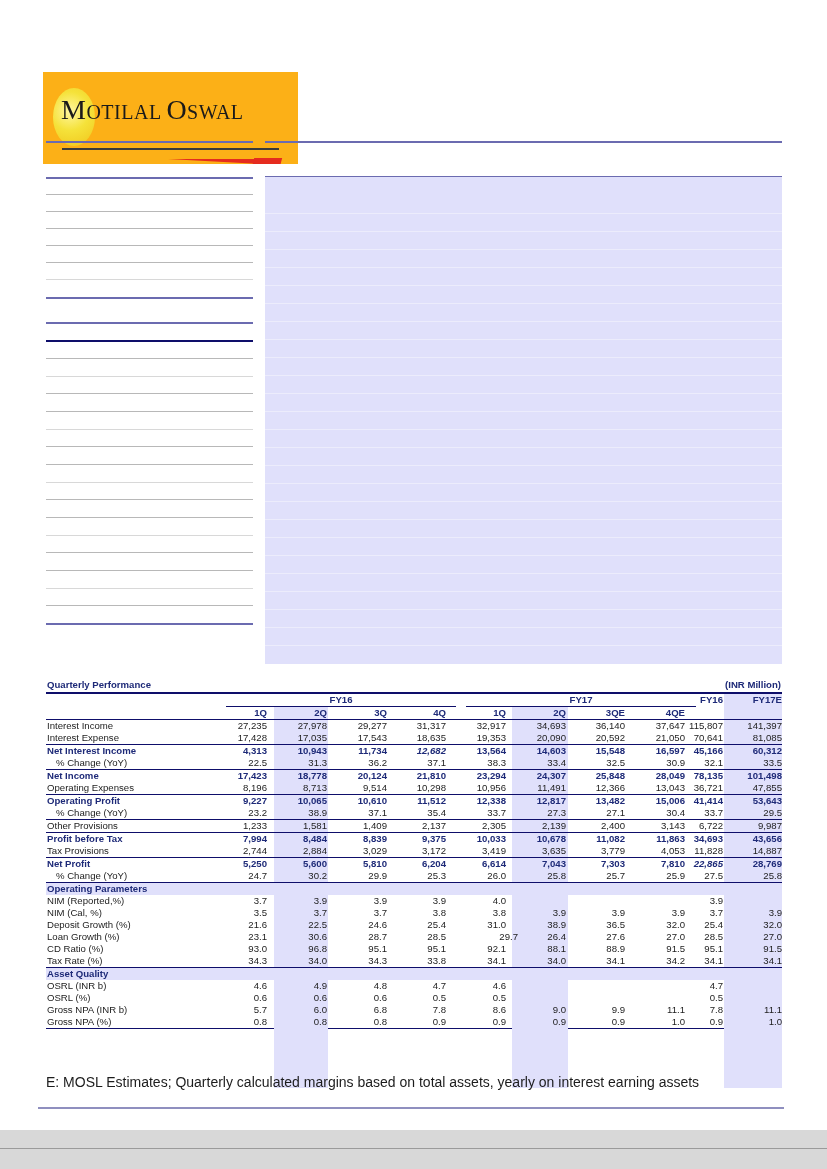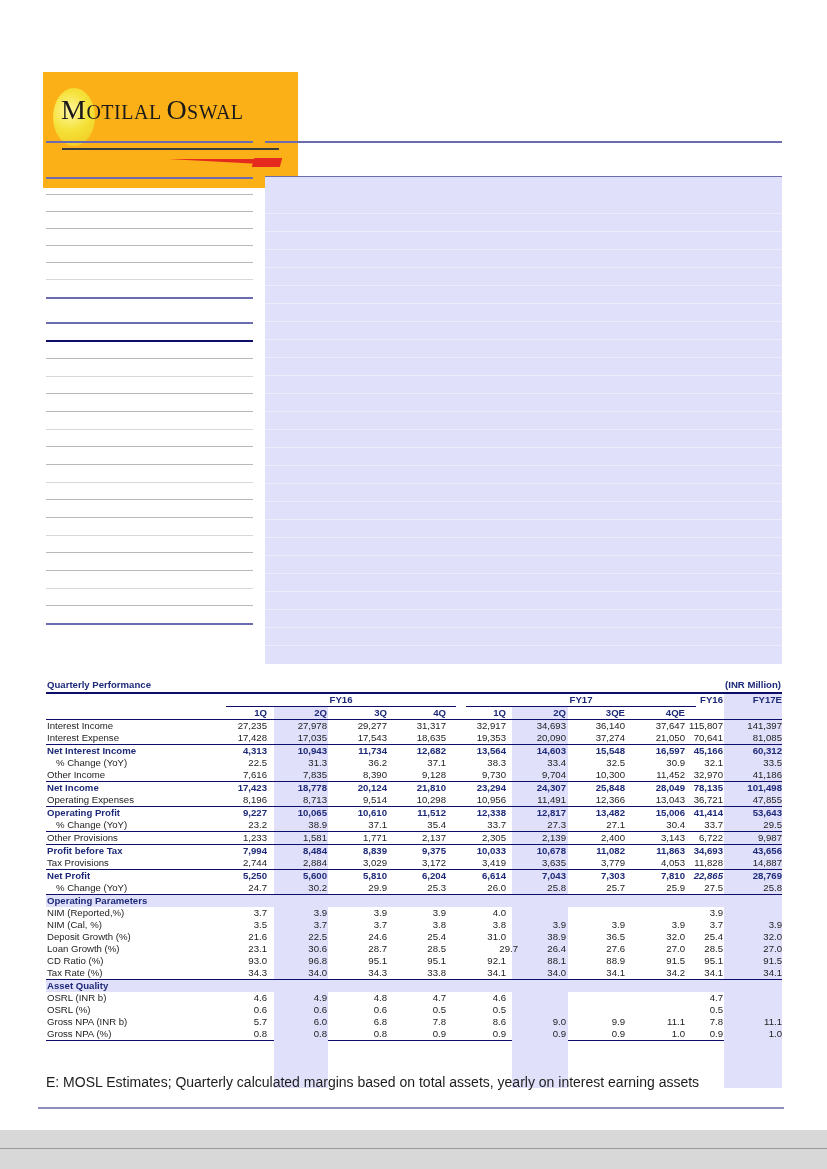--- a/index.html
+++ b/index.html
@@ -1,21 +1,21 @@
 <!DOCTYPE html>
 <html><head>
 <meta charset="utf-8">
 <style>
   html, body { margin:0; padding:0; }
   body { width:827px; height:1169px; position:relative; background:#ffffff; overflow:hidden;
          font-family:"Liberation Sans", "DejaVu Sans", sans-serif; }
   .abs { position:absolute; }
 
   
-  .logo { left:43px; top:72px; width:255px; height:116px; background:#fcb017; overflow:hidden; }
+  .logo { left:43px; top:72px; width:255px; height:92px; background:#fcb017; overflow:hidden; }
   .logo .sun { position:absolute; left:10px; top:16px; width:42px; height:58px; border-radius:50%;
                background:radial-gradient(circle at 40% 40%, #fff7a0 0%, #f5e23a 45%, #f0c419 100%); }
   .logo .word { position:absolute; left:18px; top:22px; font-family:"Liberation Serif","DejaVu Serif",serif;
                 color:#1a1a1a; font-size:20px; letter-spacing:0.5px; white-space:nowrap; }
   .logo .word .big { font-size:28px; }
   .logo .rule { position:absolute; left:19px; top:76px; width:217px; height:2px; background:#3a3a3a; }
   .logo .swoosh { position:absolute; left:125px; top:87px; width:0; height:0;
                   border-left:112px solid transparent; border-top:6px solid #e52b1e; border-bottom:8px solid transparent; }
   .logo .swoosh2 { position:absolute; left:210px; top:86px; width:28px; height:9px; background:#e52b1e;
                    transform:skewX(-15deg); }
@@ -165,63 +165,50 @@
           <span class="c" style="left: 681px; z-index: 1;">141,397</span>
         </div>
         <div class="row">
           <span class="lbl" style="position: absolute; z-index: 1;">Interest Expense</span>
           <span class="c" style="left: 166px; z-index: 1;">17,428</span>
           <span class="c" style="left: 226px; z-index: 1;">17,035</span>
           <span class="c" style="left: 286px; z-index: 1;">17,543</span>
           <span class="c" style="left: 345px; z-index: 1;">18,635</span>
           <span class="c" style="left: 405px; z-index: 1;">19,353</span>
           <span class="c" style="left: 465px; z-index: 1;">20,090</span>
-          <span class="c" style="left: 524px; z-index: 1;">37,274</span>
+          <span class="c" style="left: 524px; z-index: 1;">20,592</span>
           <span class="c" style="left: 584px; z-index: 1;">21,050</span>
           <span class="c" style="left: 622px; z-index: 1;">70,641</span>
           <span class="c" style="left: 681px; z-index: 1;">81,085</span>
         </div>
         <div class="row bold bt">
           <span class="lbl" style="position: absolute; z-index: 1;">Net Interest Income</span>
           <span class="c" style="left: 166px; z-index: 1;">4,313</span>
           <span class="c" style="left: 226px; z-index: 1;">10,943</span>
           <span class="c" style="left: 286px; z-index: 1;">11,734</span>
-          <span class="c" style="left: 345px; z-index: 1;">12,682</span>
+          <span class="c" style="left: 345px; z-index: 1; font-style: italic;">12,682</span>
           <span class="c" style="left: 405px; z-index: 1;">13,564</span>
           <span class="c" style="left: 465px; z-index: 1;">14,603</span>
           <span class="c" style="left: 524px; z-index: 1;">15,548</span>
           <span class="c" style="left: 584px; z-index: 1;">16,597</span>
           <span class="c" style="left: 622px; z-index: 1;">45,166</span>
           <span class="c" style="left: 681px; z-index: 1;">60,312</span>
         </div>
         <div class="row">
           <span class="lbl ind" style="position: absolute; z-index: 1;">% Change (YoY)</span>
           <span class="c" style="left: 166px; z-index: 1;">22.5</span>
           <span class="c" style="left: 226px; z-index: 1;">31.3</span>
           <span class="c" style="left: 286px; z-index: 1;">36.2</span>
           <span class="c" style="left: 345px; z-index: 1;">37.1</span>
           <span class="c" style="left: 405px; z-index: 1;">38.3</span>
           <span class="c" style="left: 465px; z-index: 1;">33.4</span>
           <span class="c" style="left: 524px; z-index: 1;">32.5</span>
           <span class="c" style="left: 584px; z-index: 1;">30.9</span>
           <span class="c" style="left: 622px; z-index: 1;">32.1</span>
           <span class="c" style="left: 681px; z-index: 1;">33.5</span>
-        </div>
-        <div class="row">
-          <span class="lbl" style="position: absolute; z-index: 1;">Other Income</span>
-          <span class="c" style="left: 166px; z-index: 1;">7,616</span>
-          <span class="c" style="left: 226px; z-index: 1;">7,835</span>
-          <span class="c" style="left: 286px; z-index: 1;">8,390</span>
-          <span class="c" style="left: 345px; z-index: 1;">9,128</span>
-          <span class="c" style="left: 405px; z-index: 1;">9,730</span>
-          <span class="c" style="left: 465px; z-index: 1;">9,704</span>
-          <span class="c" style="left: 524px; z-index: 1;">10,300</span>
-          <span class="c" style="left: 584px; z-index: 1;">11,452</span>
-          <span class="c" style="left: 622px; z-index: 1;">32,970</span>
-          <span class="c" style="left: 681px; z-index: 1;">41,186</span>
         </div>
         <div class="row bold bt">
           <span class="lbl" style="position: absolute; z-index: 1;">Net Income</span>
           <span class="c" style="left: 166px; z-index: 1;">17,423</span>
           <span class="c" style="left: 226px; z-index: 1;">18,778</span>
           <span class="c" style="left: 286px; z-index: 1;">20,124</span>
           <span class="c" style="left: 345px; z-index: 1;">21,810</span>
           <span class="c" style="left: 405px; z-index: 1;">23,294</span>
           <span class="c" style="left: 465px; z-index: 1;">24,307</span>
           <span class="c" style="left: 524px; z-index: 1;">25,848</span>
@@ -265,21 +252,21 @@
           <span class="c" style="left: 465px; z-index: 1;">27.3</span>
           <span class="c" style="left: 524px; z-index: 1;">27.1</span>
           <span class="c" style="left: 584px; z-index: 1;">30.4</span>
           <span class="c" style="left: 622px; z-index: 1;">33.7</span>
           <span class="c" style="left: 681px; z-index: 1;">29.5</span>
         </div>
         <div class="row bt">
           <span class="lbl" style="position: absolute; z-index: 1;">Other Provisions</span>
           <span class="c" style="left: 166px; z-index: 1;">1,233</span>
           <span class="c" style="left: 226px; z-index: 1;">1,581</span>
-          <span class="c" style="left: 286px; z-index: 1;">1,771</span>
+          <span class="c" style="left: 286px; z-index: 1;">1,409</span>
           <span class="c" style="left: 345px; z-index: 1;">2,137</span>
           <span class="c" style="left: 405px; z-index: 1;">2,305</span>
           <span class="c" style="left: 465px; z-index: 1;">2,139</span>
           <span class="c" style="left: 524px; z-index: 1;">2,400</span>
           <span class="c" style="left: 584px; z-index: 1;">3,143</span>
           <span class="c" style="left: 622px; z-index: 1;">6,722</span>
           <span class="c" style="left: 681px; z-index: 1;">9,987</span>
         </div>
         <div class="row bold bt">
           <span class="lbl" style="position: absolute; z-index: 1;">Profit before Tax</span>

